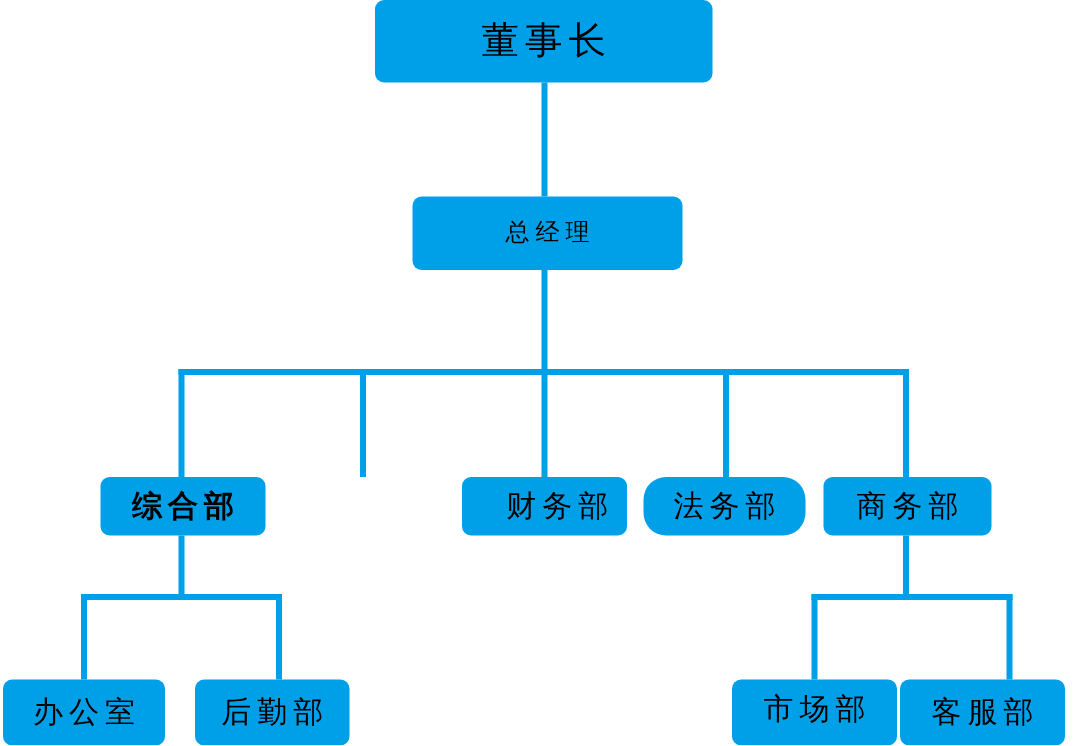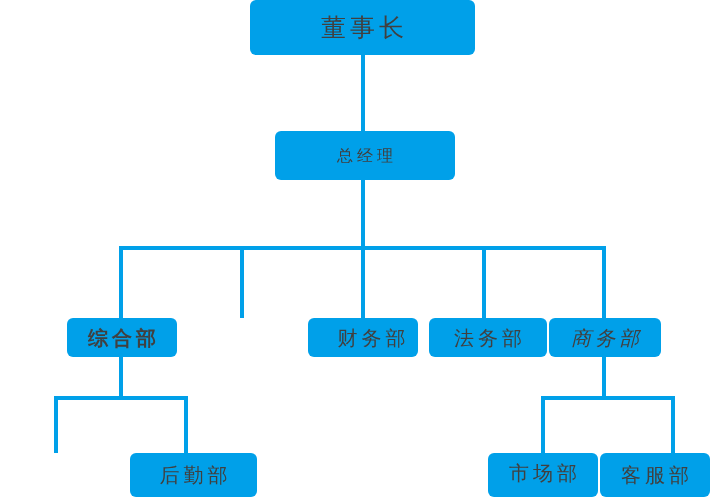--- a/index.html
+++ b/index.html
@@ -13,21 +13,21 @@
   #org-chart {
     position: relative;
     width: 728px;
     height: 497px;
     background: #ffffff;
     overflow: hidden;
   }
   .node {
     position: absolute;
     background: #00a0e9;
-    color: #404040;
+    color: #000000;
     border-radius: 6px;
     display: flex;
     align-items: center;
     justify-content: center;
     box-sizing: border-box;
     letter-spacing: 4px;
     text-indent: 4px;
     white-space: nowrap;
     line-height: 1;
     user-select: none;
@@ -79,30 +79,31 @@
   <div class="connector h-line" style="left:119px; top:246px; width:487px;"></div>
 
   <div class="connector v-line" style="left:119px; top:246px; height:72px;"></div>
   <div class="connector v-line" style="left:240px; top:246px; height:72px;"></div>
   <div class="connector v-line" style="left:361px; top:246px; height:72px;"></div>
   <div class="connector v-line" style="left:482px; top:246px; height:72px;"></div>
   <div class="connector v-line" style="left:602px; top:246px; height:72px;"></div>
 
   <div class="node node-dept" style="left:67px; width:110px;font-weight:bold;">综合部</div>
   <div class="node node-dept" style="left:308px; width:110px;padding-left:17px;">财务部</div>
-  <div class="node node-dept" style="left:429px; width:118px;">法务部</div>
-  <div class="node node-dept" style="left:549px; width:112px;font-style:italic;">商务部</div>
+  <div class="node node-dept" style="left:429px; width:108px;border-radius:15px;">法务部</div>
+  <div class="node node-dept" style="left:549px; width:112px;">商务部</div>
 
   <div class="connector v-line" style="left:119px; top:357px; height:41px;"></div>
   <div class="connector h-line" style="left:54px; top:396px; width:134px;"></div>
   <div class="connector v-line" style="left:54px; top:396px; height:57px;"></div>
   <div class="connector v-line" style="left:184px; top:396px; height:57px;"></div>
 
   <div class="connector v-line" style="left:602px; top:357px; height:41px;"></div>
   <div class="connector h-line" style="left:541px; top:396px; width:134px;"></div>
   <div class="connector v-line" style="left:541px; top:396px; height:57px;"></div>
   <div class="connector v-line" style="left:671px; top:396px; height:57px;"></div>
 
-  <div class="node node-sub" style="left:130px; width:127px;">后勤部</div>
+  <div class="node node-sub" style="left:2px; width:108px;">办公室</div>
+  <div class="node node-sub" style="left:130px; width:103px;">后勤部</div>
   <div class="node node-sub" style="left:488px; width:110px;font-family:Liberation Mono, monospace;">市场部</div>
   <div class="node node-sub" style="left:600px; width:110px;">客服部</div>
 
 </div>
 
 </body></html>

